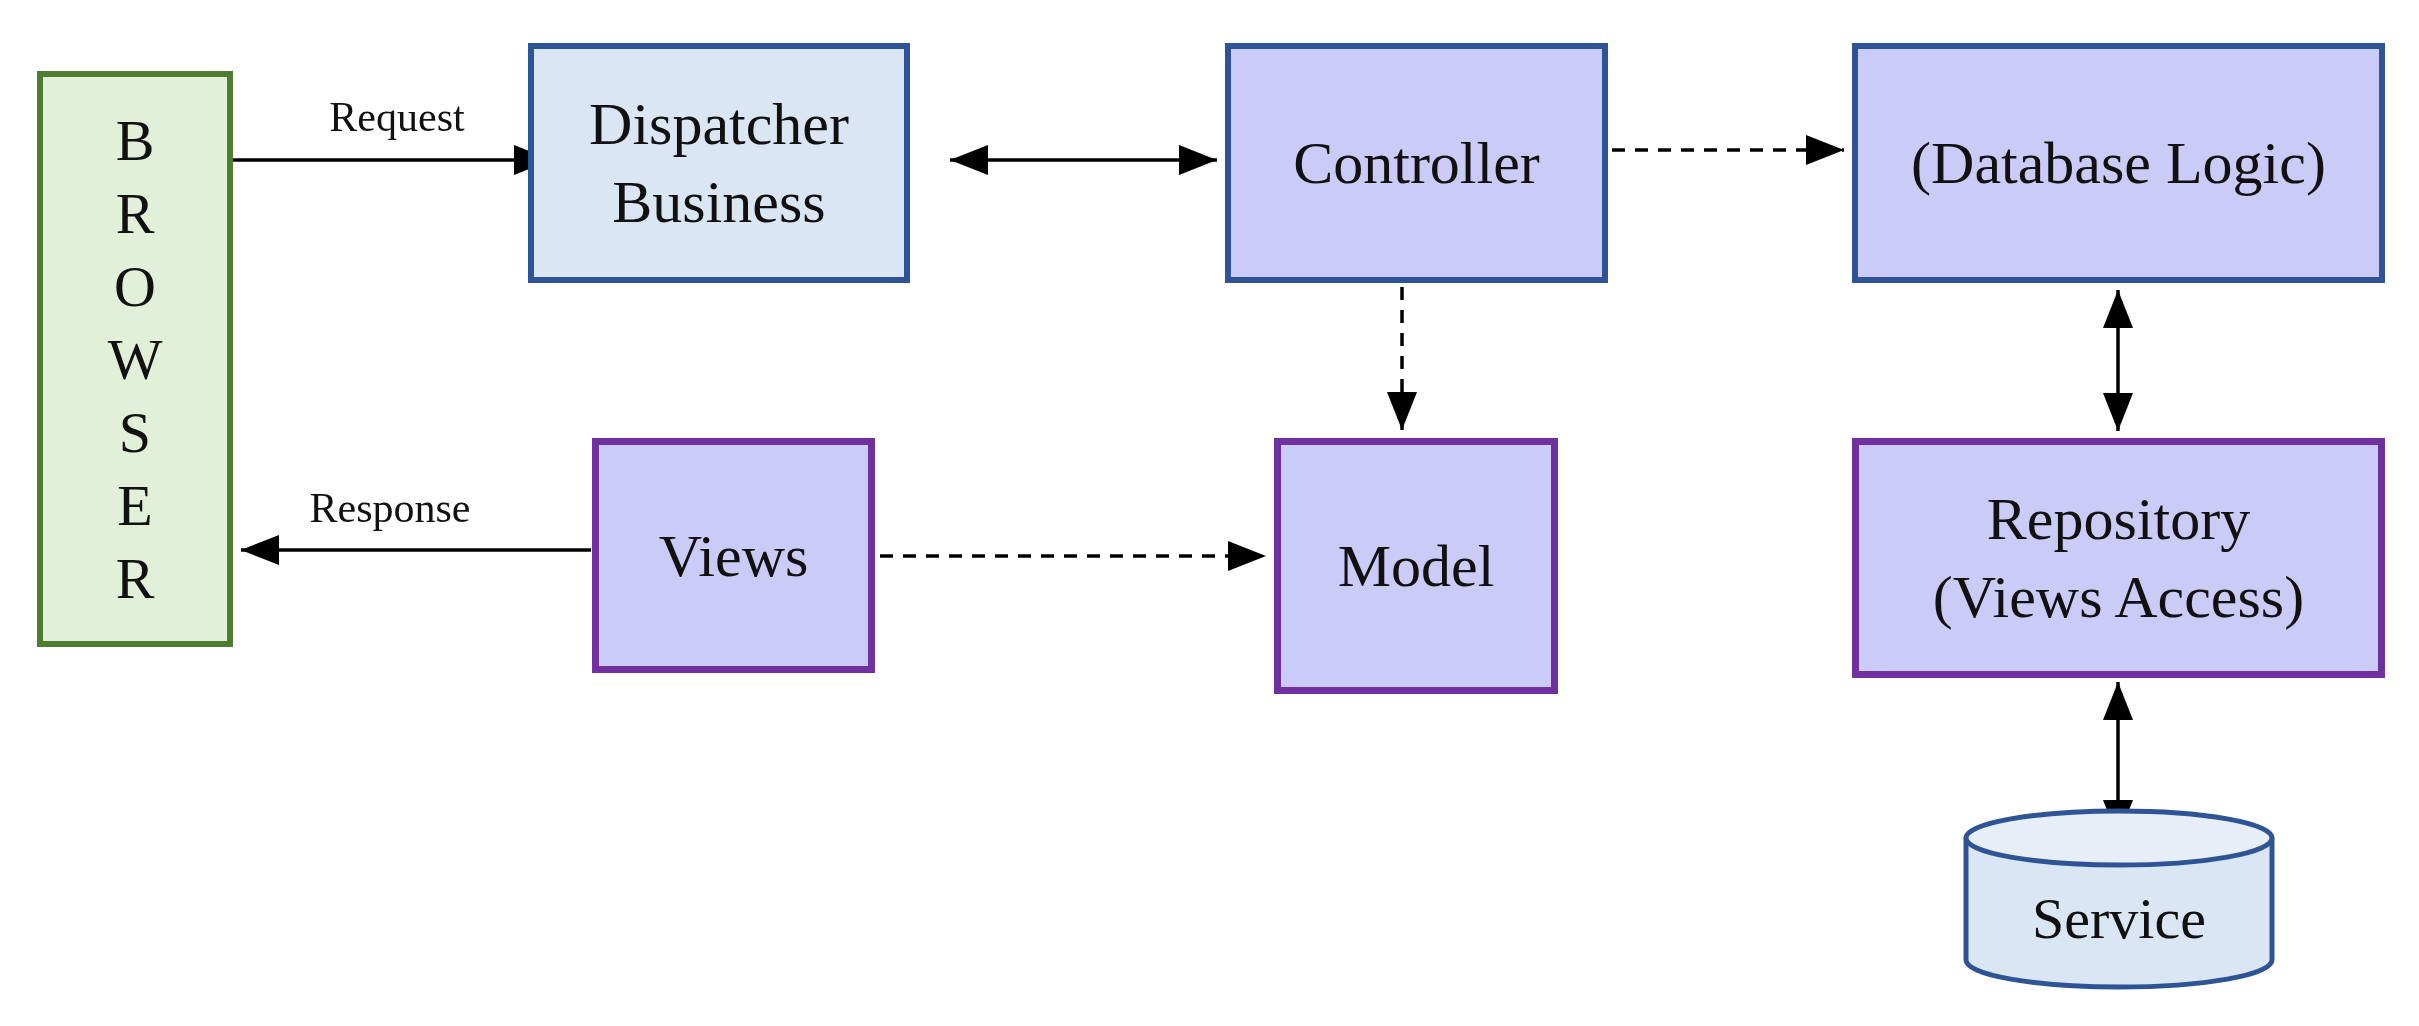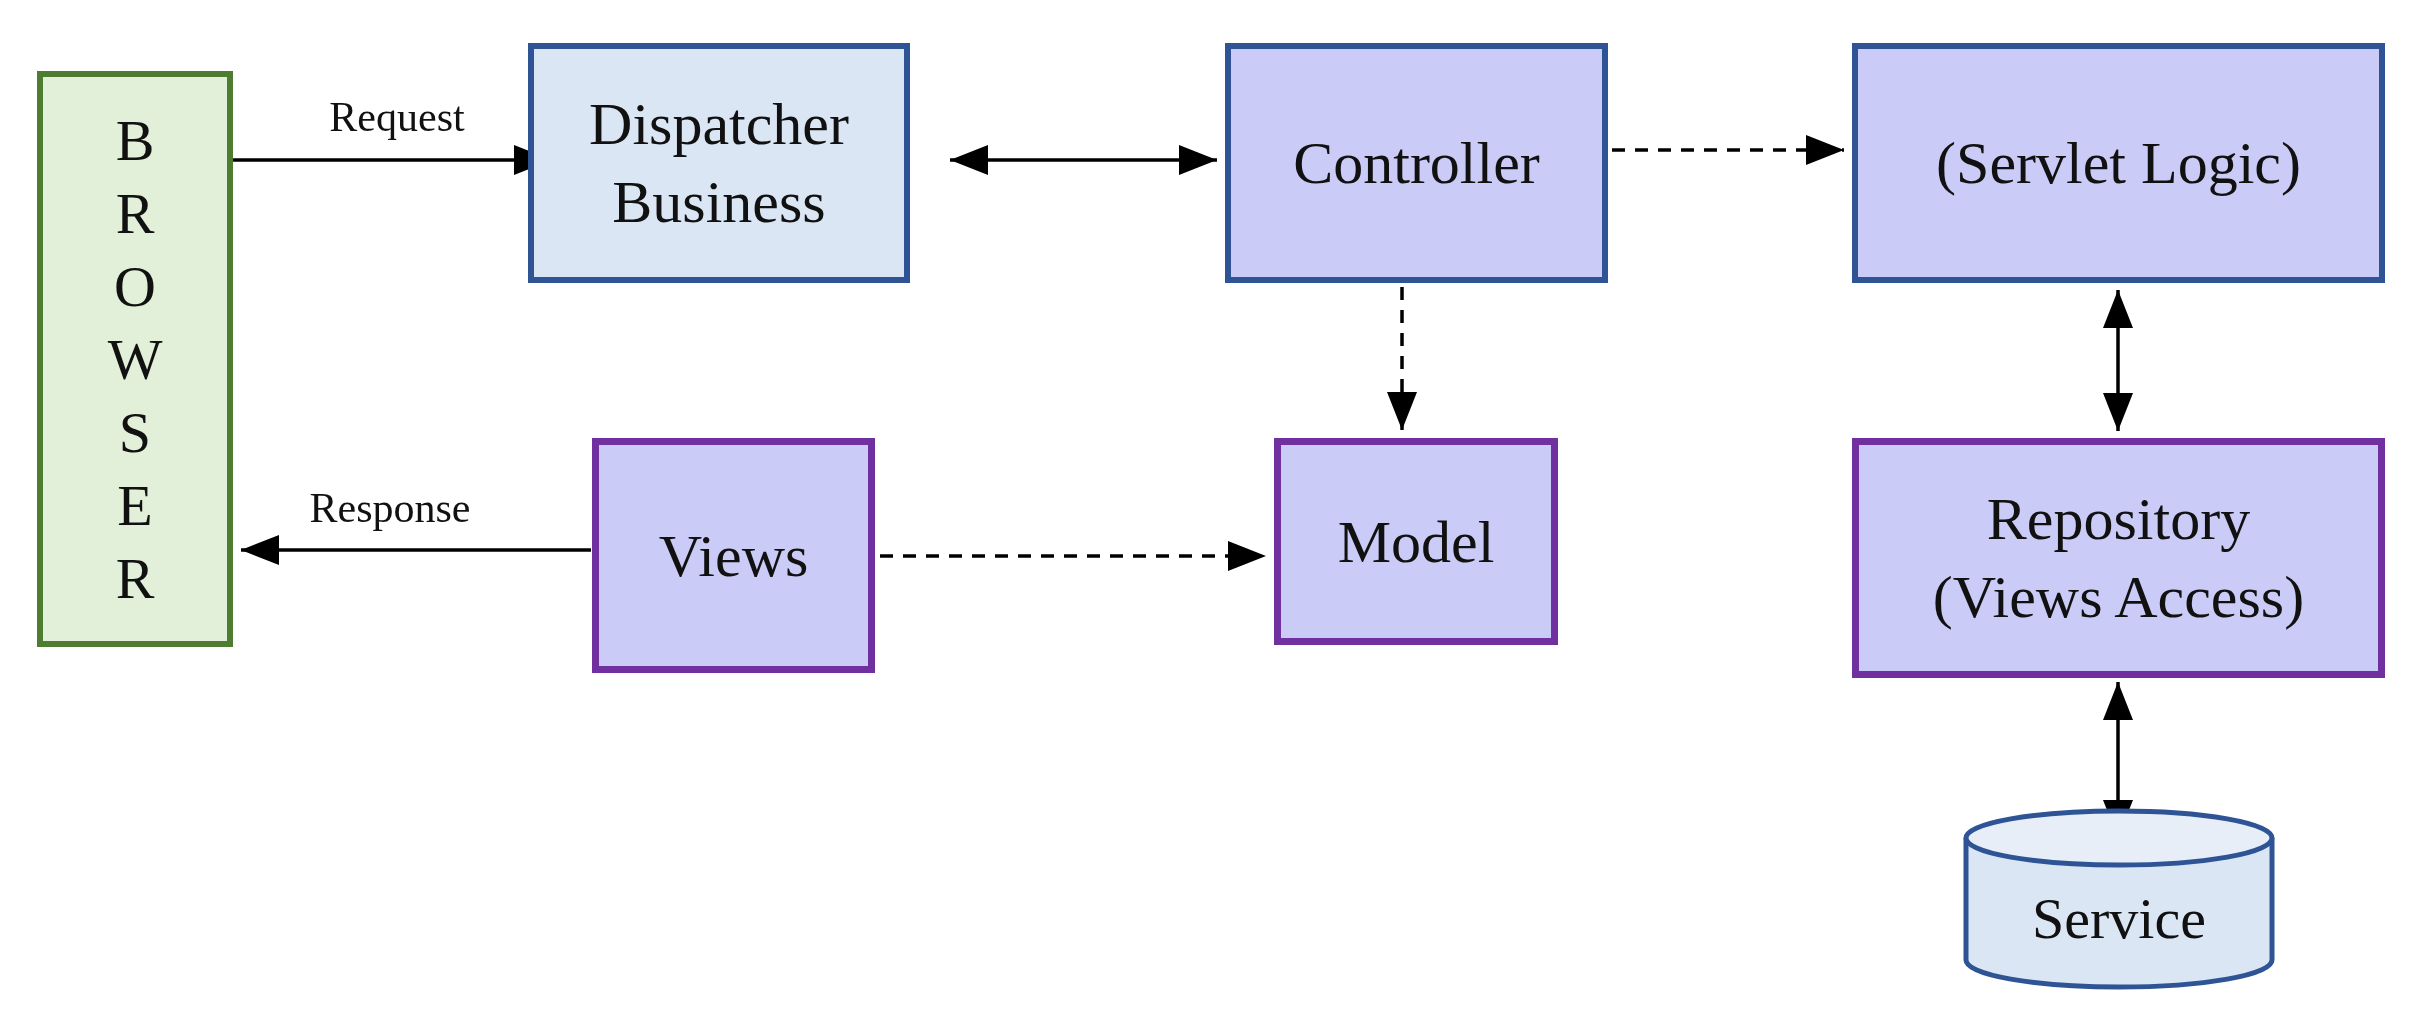--- a/index.html
+++ b/index.html
@@ -57,21 +57,21 @@
     left:1852px;top:43px;width:533px;height:240px;
     background:var(--lavender-fill);
     border:6px solid var(--blue-border);
   }
   .node-views{
     left:592px;top:438px;width:283px;height:235px;
     background:var(--lavender-fill);
     border:7px solid var(--purple-border);
   }
   .node-model{
-    left:1274px;top:438px;width:284px;height:207px;
+    left:1274px;top:438px;width:284px;height:256px;
     background:var(--lavender-fill);
     border:7px solid var(--purple-border);
   }
   .node-repository{
     left:1852px;top:438px;width:533px;height:240px;
     background:var(--lavender-fill);
     border:7px solid var(--purple-border);
   }
   .edge-label{
     position:absolute;
@@ -135,21 +135,21 @@
   <div class="node node-dispatcher">
     <div>Dispatcher</div>
     <div>Business</div>
   </div>
 
   <div class="node node-controller">
     <div>Controller</div>
   </div>
 
   <div class="node node-service">
-    <div>(Servlet Logic)</div>
+    <div>(Database Logic)</div>
   </div>
 
   <div class="node node-views">
     <div>Views</div>
   </div>
 
   <div class="node node-model">
     <div>Model</div>
   </div>
 

